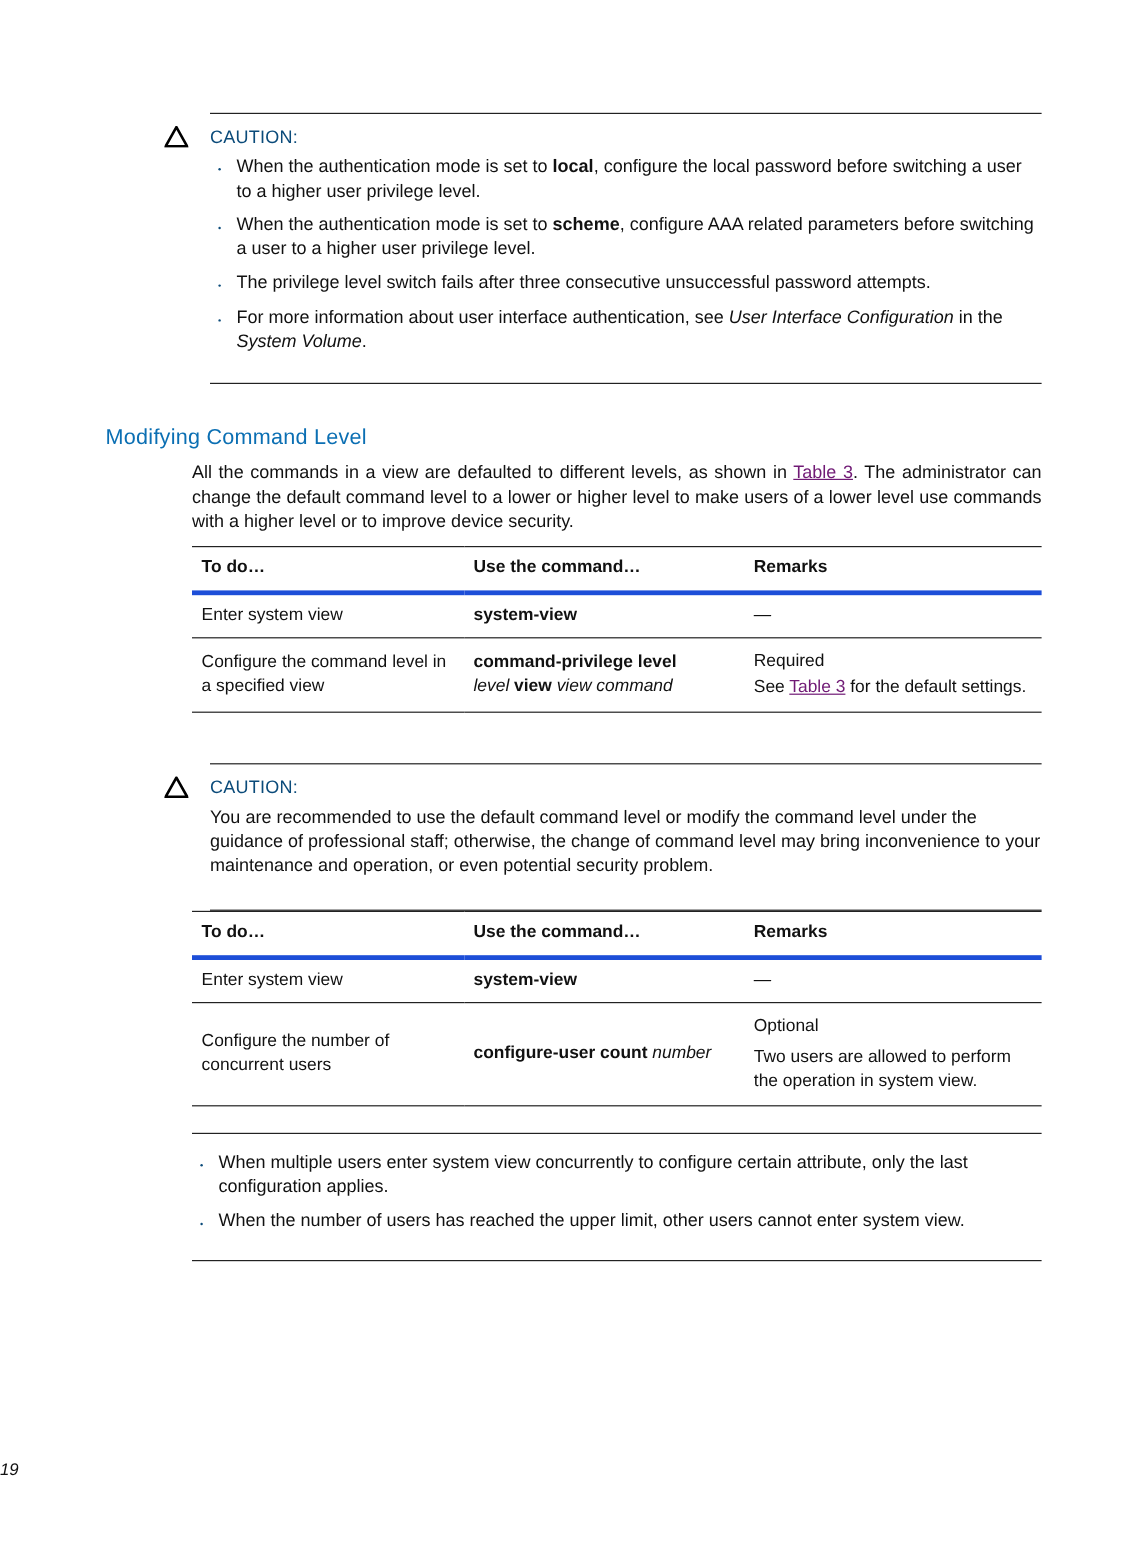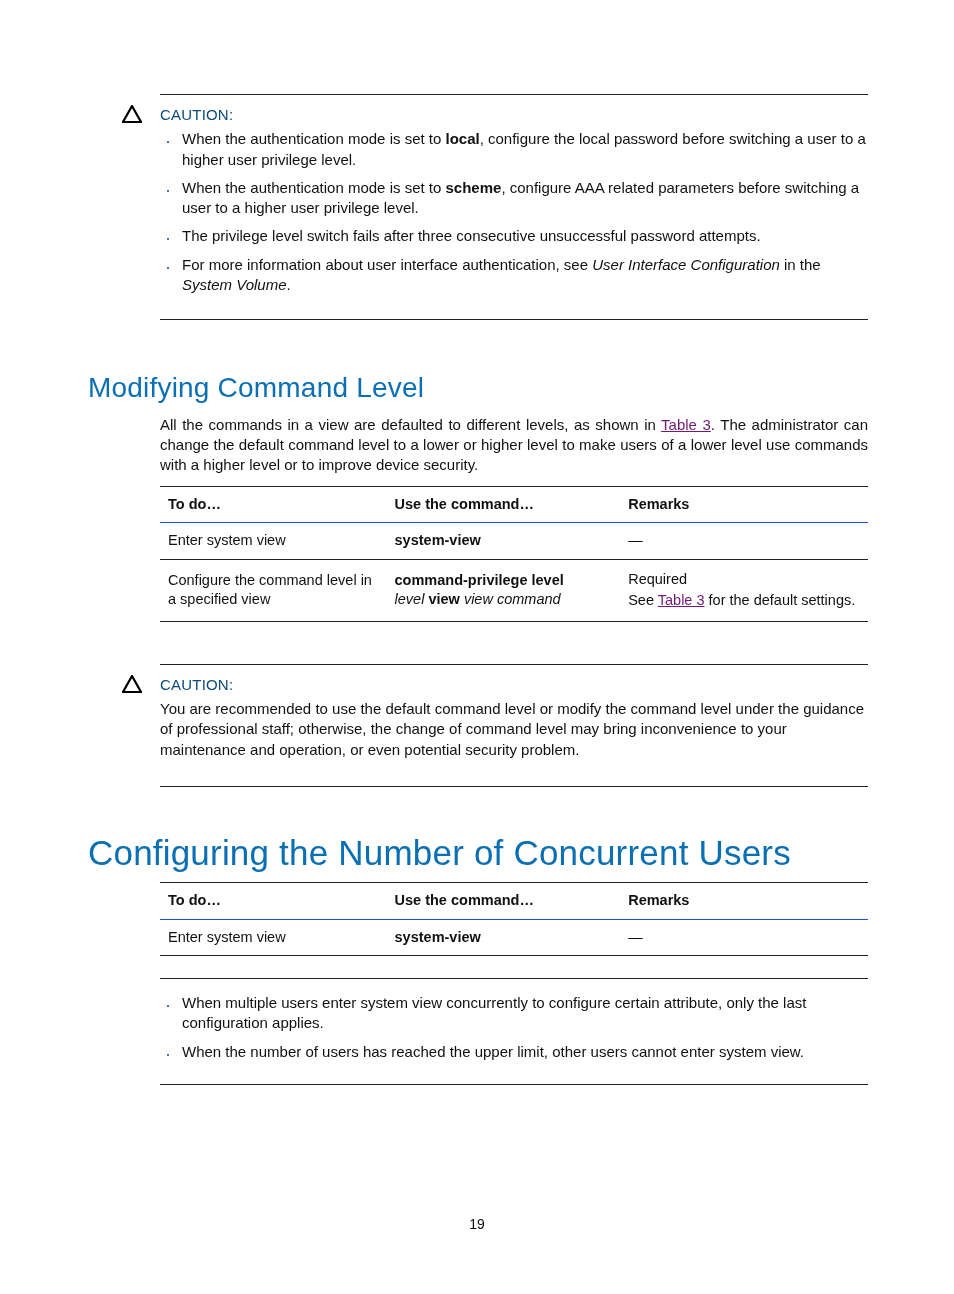--- a/index.html
+++ b/index.html
@@ -20,20 +20,21 @@
     color: #111;
     position: relative;
   }
   .content {
     margin-left: 72px;
   }
   .caution-block {
     border-top: 1.5px solid #222;
     border-bottom: 1.5px solid #222;
     padding: 10px 0 16px 0;
+    margin-left: 15px;
   }
   .caution-head {
     position: relative;
   }
   .caution-icon {
     position: absolute;
     left: -38px;
     top: 0px;
   }
   .caution-label {
@@ -56,22 +57,22 @@
   }
   ul.bullets li::marker {
     color: #0b4b7a;
     font-size: 8px;
   }
   .bold { font-weight: bold; }
   .italic { font-style: italic; }
   h2.h2 {
     color: #0b6fb3;
     font-weight: 300;
-    font-size: 28px;
-    margin: 49px 0 8px -72px;
+    font-size: 18px;
+    margin: 32px 0 8px -72px;
     letter-spacing: 0.2px;
   }
   h1.h1 {
     color: #0b6fb3;
     font-weight: 300;
     font-size: 35px;
     margin: 42px 0 6px -72px;
     letter-spacing: 0.2px;
   }
   p.body {
@@ -88,21 +89,21 @@
   table.cmd {
     border-collapse: collapse;
     width: 100%;
     margin-bottom: 6px;
   }
   table.cmd th {
     text-align: left;
     font-weight: bold;
     padding: 8px 8px 8px 8px;
     border-top: 1.5px solid #222;
-    border-bottom: 1px solid #1d4ed8;
+    border-bottom: 4px solid #1d4ed8;
     font-size: 14.5px;
   }
   table.cmd td {
     padding: 8px 8px 8px 8px;
     border-bottom: 1px solid #222;
     vertical-align: middle;
     font-size: 14.5px;
   }
   table.cmd tr:last-child td {
     border-bottom: 1.5px solid #222;
@@ -114,22 +115,22 @@
   .note-block {
     border-top: 1px solid #222;
     border-bottom: 1px solid #222;
     padding: 10px 0 14px 0;
     margin-top: 22px;
   }
   .page-num {
     position: absolute;
     bottom: 60px;
     left: 0; right: 0;
-    text-align: center;
     font-size: 14px;
+    font-style: italic;
   }
   svg.tri { display: block; }
 </style>
 </head>
 <body>
 
 <div class="content">
 
   <div class="caution-block">
     <div class="caution-head">
@@ -203,41 +204,51 @@
       <span class="caution-icon">
         <svg class="tri" width="20" height="18" viewBox="0 0 20 18">
           <path d="M10 1 L19 17 L1 17 Z" fill="none" stroke="#000" stroke-width="2.2" stroke-linejoin="miter"></path>
         </svg>
       </span>
       <span class="caution-label">CAUTION:</span>
     </div>
     <p class="body" style="text-align:left; margin-top:4px;">You are recommended to use the default command level or modify the command level under the guidance of professional staff; otherwise, the change of command level may bring inconvenience to your maintenance and operation, or even potential security problem.</p>
   </div>
 
-  <h1 class="h1">Configuring the Number of Concurrent Users</h1>
 
   <table class="cmd">
     <colgroup>
         <col class="col1">
         <col class="col2">
         <col class="col3">
       </colgroup>
     <thead>
       <tr>
         <th>To do…</th>
         <th>Use the command…</th>
         <th>Remarks</th>
       </tr>
     </thead>
     <tbody>
       <tr>
         <td>Enter system view</td>
         <td><span class="bold">system-view</span></td>
         <td>—</td>
       </tr>
+      <tr>
+        <td>Configure the number of concurrent users</td>
+        <td>
+          <span class="bold">configure-user count</span>
+          <span class="italic">number</span>
+        </td>
+        <td>
+          <div class="remark-line">Optional</div>
+          <div class="remark-line" style="margin-top:6px;">Two users are allowed to perform the operation in system view.</div>
+        </td>
+      </tr>
     </tbody>
   </table>
 
   <div class="note-block">
     <ul class="bullets">
       <li>When multiple users enter system view concurrently to configure certain attribute, only the last configuration applies.</li>
       <li>When the number of users has reached the upper limit, other users cannot enter system view.</li>
     </ul>
   </div>
 

